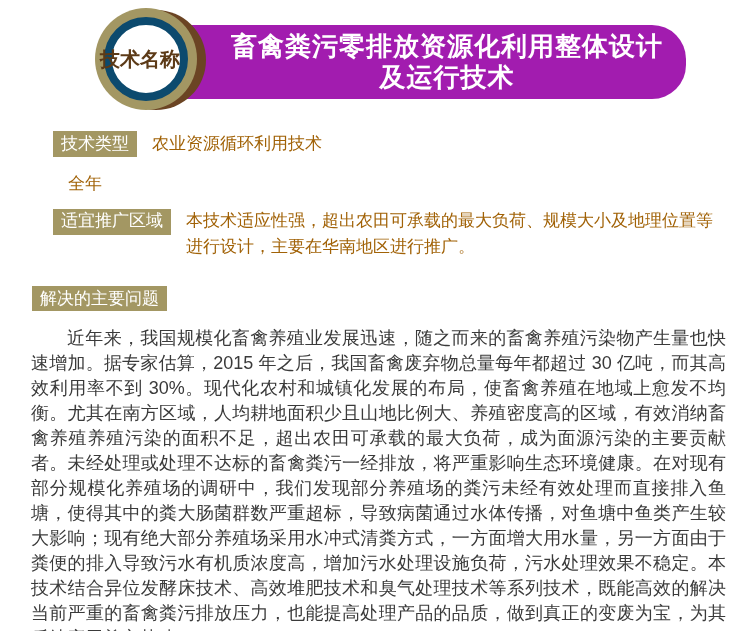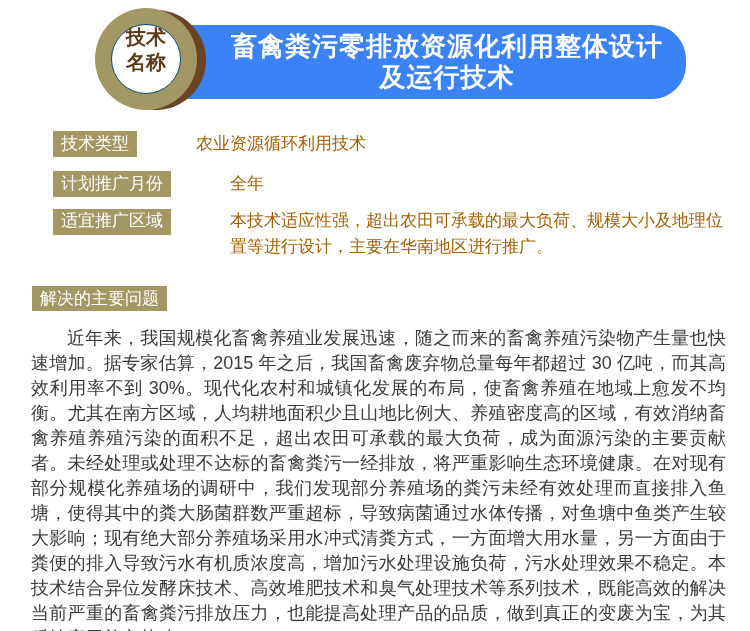--- a/index.html
+++ b/index.html
@@ -7,48 +7,48 @@
     width:750px;height:631px;overflow:hidden;
     font-family:"Liberation Sans","DejaVu Sans",sans-serif;
     -webkit-font-smoothing:antialiased;
   }
   .page{position:relative;width:750px;height:631px;background:#ffffff;}
 
   
   .header{position:relative;height:122px;}
   .banner{
     position:absolute;left:150px;top:25px;width:536px;height:74px;
-    background:#3b82f6;border-radius:34px;
+    background:#a21caf;border-radius:34px;
     display:flex;flex-direction:column;justify-content:center;align-items:center;
     padding-left:58px;box-sizing:border-box;
   }
   .banner-line{
     color:#ffffff;font-size:26px;font-weight:bold;line-height:31px;
     text-align:center;white-space:nowrap;letter-spacing:1px;
   }
   .badge{position:absolute;left:95px;top:8px;width:102px;height:102px;}
   .badge-shadow{
     position:absolute;left:11px;top:2px;width:100px;height:100px;
     border-radius:50%;background:#6B4423;
   }
   .badge-gold{
     position:absolute;left:0;top:0;width:102px;height:102px;border-radius:50%;
     background:#A39763;display:flex;align-items:center;justify-content:center;
   }
   .badge-inner{
     width:68px;height:68px;border-radius:50%;background:#ffffff;
-    border:1px solid #0c4a6e;
-    display:flex;flex-direction:column;align-items:center;justify-content:flex-start;
+    border:8px solid #0c4a6e;
+    display:flex;flex-direction:row;align-items:center;justify-content:flex-end;
   }
   .badge-text{
     color:#5C3A17;font-size:20px;font-weight:bold;line-height:25px;white-space:nowrap;
   }
 
   
-  .row{display:flex;align-items:flex-start;margin-left:53px;padding-right:26px;gap:44px;}
+  .row{display:flex;align-items:flex-start;margin-left:53px;padding-right:26px;}
   .row-1{margin-top:9px;}
   .row-2{margin-top:14px;}
   .row-3{margin-top:12px;font-family:Liberation Mono, monospace;}
   .chip{
     flex:0 0 auto;background:#A39763;color:#ffffff;
     font-size:17px;line-height:20px;padding:3px 8px;white-space:nowrap;
   }
   .value{
     font-size:17px;color:#a16207;line-height:26px;margin-left:15px;
   }
@@ -83,21 +83,20 @@
       </div>
     </div>
   </div>
 
   <div class="row row-1">
     <span class="chip">技术类型</span>
     <span class="value">农业资源循环利用技术</span>
   </div>
 
   <div class="row row-2">
-    <span class="chip">计划推广月份</span>
     <span class="value">全年</span>
   </div>
 
   <div class="row row-3">
     <span class="chip">适宜推广区域</span>
     <span class="value value-wrap">本技术适应性强，超出农田可承载的最大负荷、规模大小及地理位置等进行设计，主要在华南地区进行推广。</span>
   </div>
 
   <div class="section-heading-wrap">
     <span class="chip">解决的主要问题</span>

